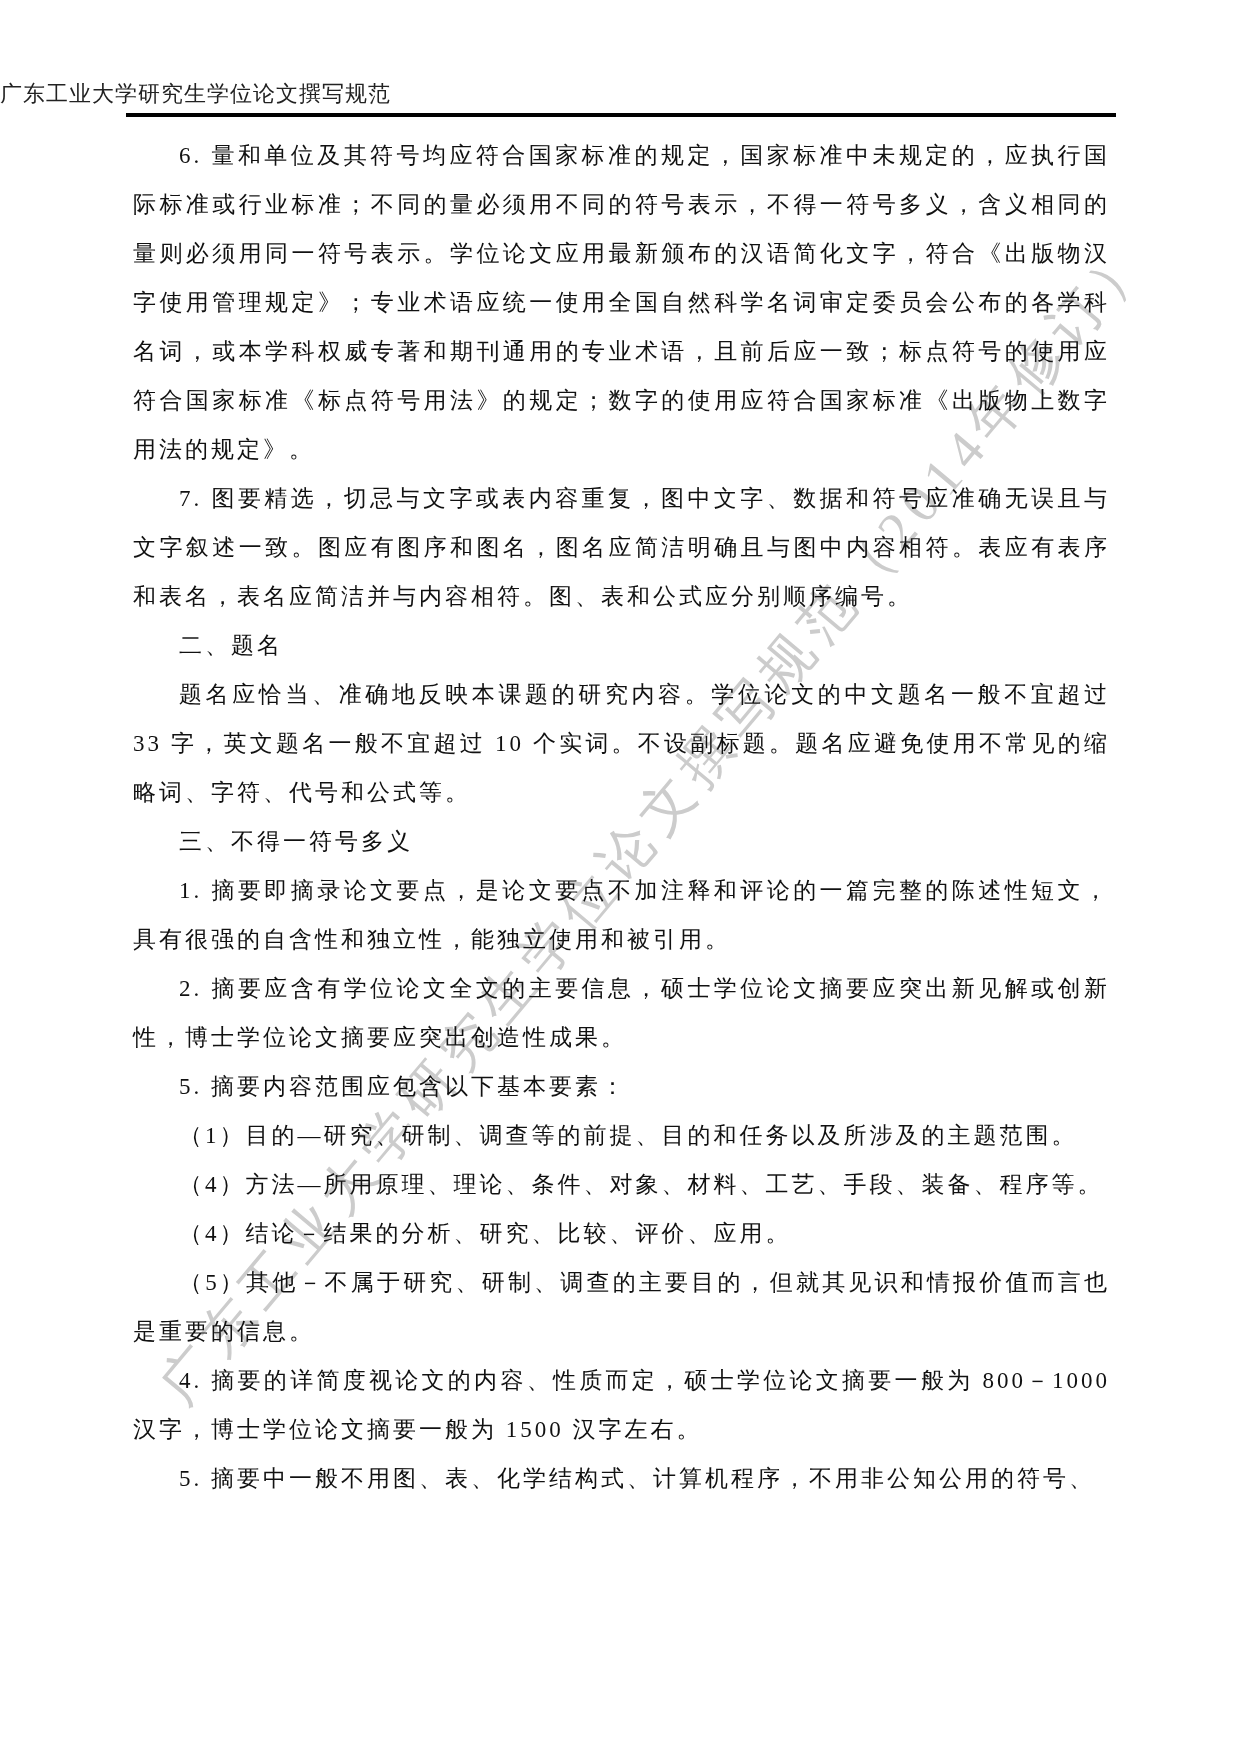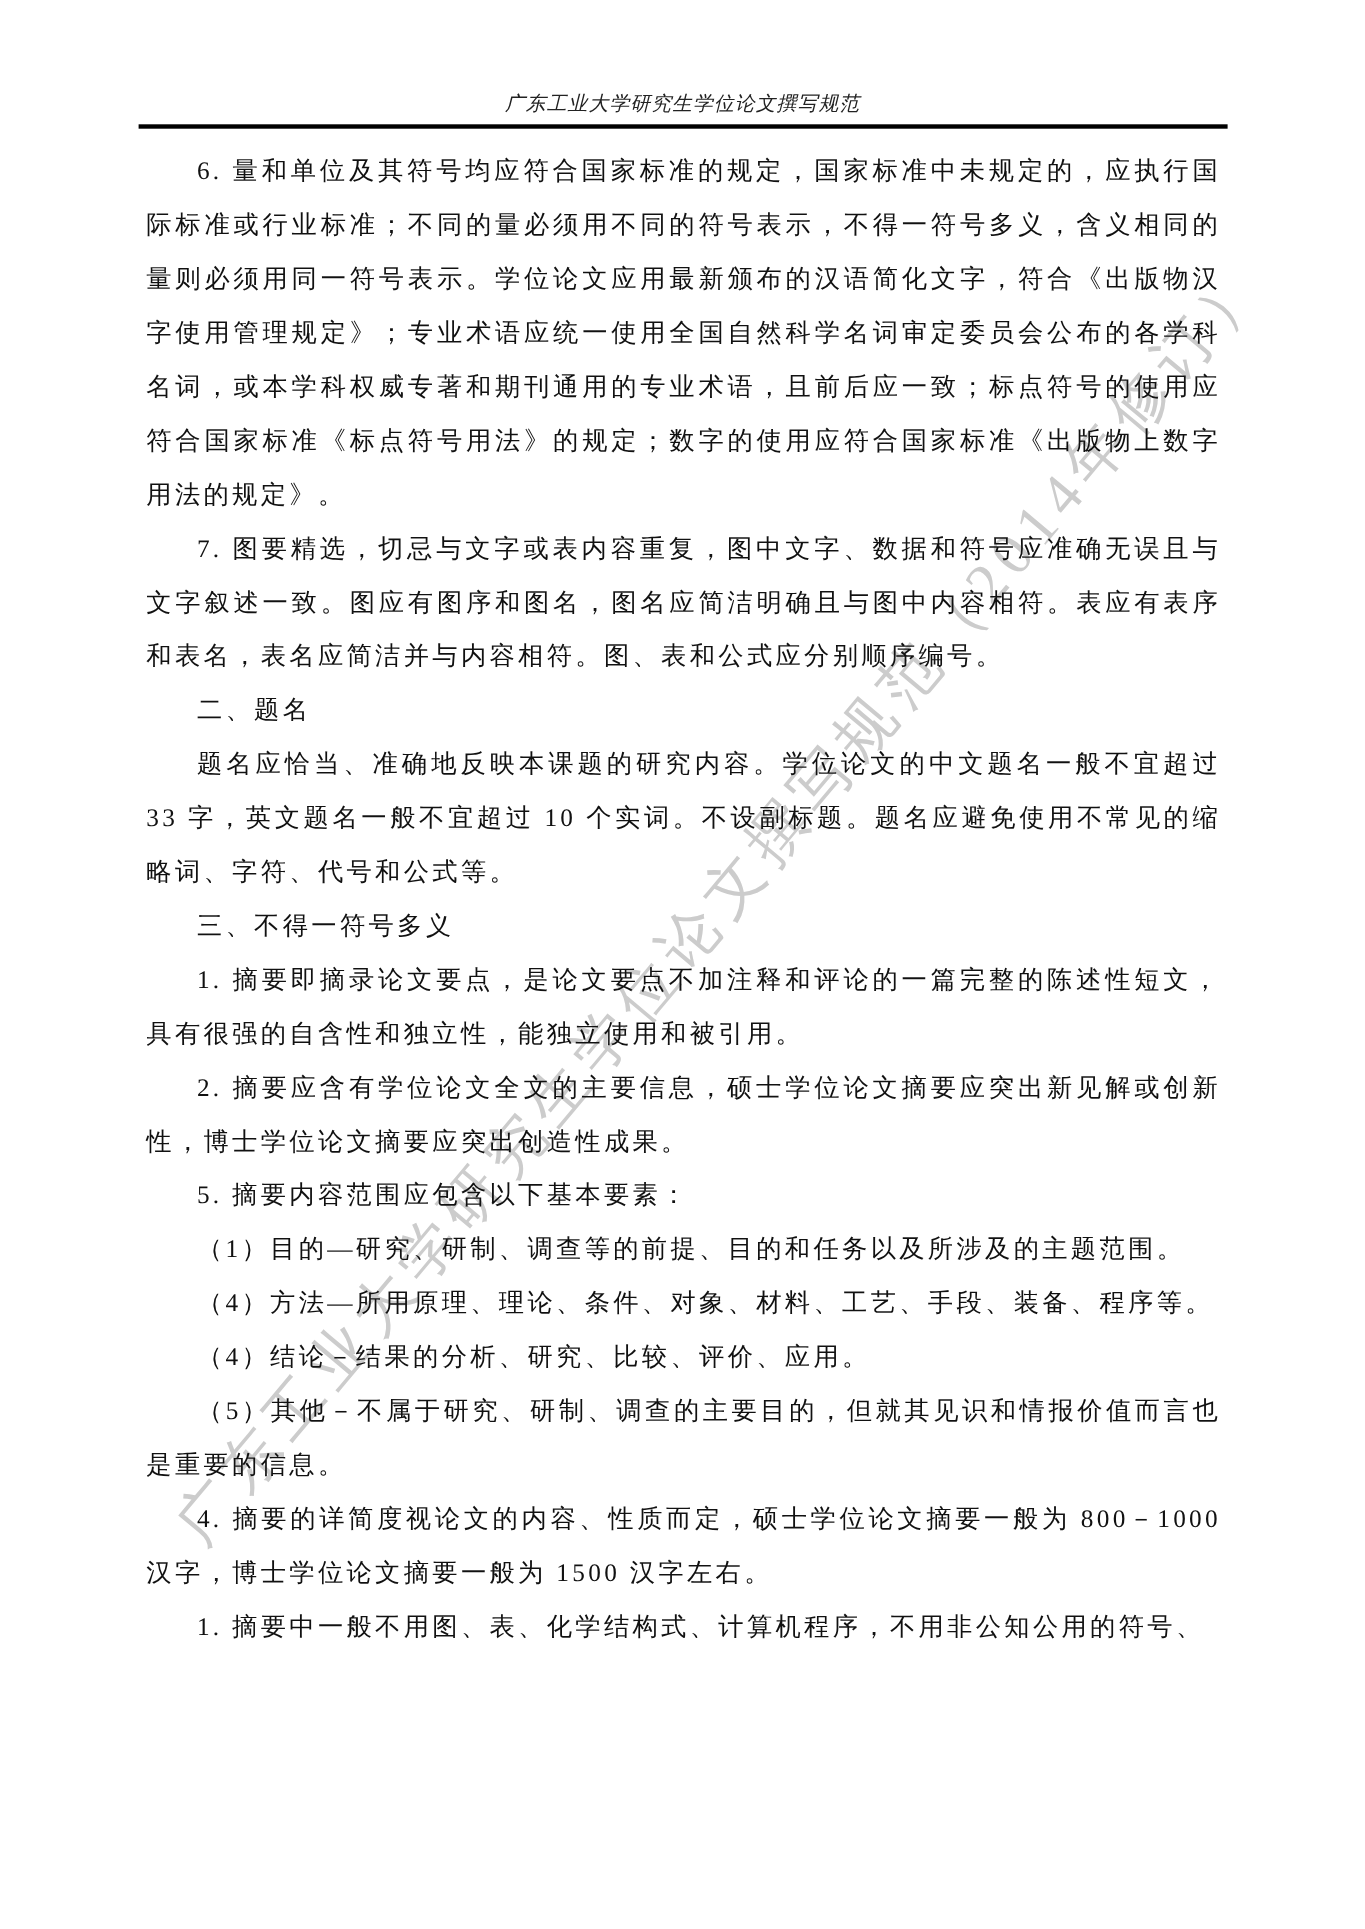--- a/index.html
+++ b/index.html
@@ -31,26 +31,24 @@
     white-space: nowrap;
     z-index: 0;
     user-select: none;
   }
   .page-header {
     position: relative;
     z-index: 1;
   }
   .header-title {
     margin-top: 84px;
-    text-align: center;
-    font-size: 18px;
+    font-size: 22px;
     line-height: 20px;
     letter-spacing: 1px;
     color: #222222;
-    font-style: italic;
   }
   .header-rule {
     width: 990px;
     height: 4px;
     background: #000000;
     margin: 9px auto 0 auto;
   }
   .doc-body {
     position: relative;
     z-index: 1;
@@ -86,16 +84,16 @@
       <p>题名应恰当、准确地反映本课题的研究内容。学位论文的中文题名一般不宜超过 33 字，英文题名一般不宜超过 10 个实词。不设副标题。题名应避免使用不常见的缩略词、字符、代号和公式等。</p>
       <p>三、不得一符号多义</p>
       <p>1. 摘要即摘录论文要点，是论文要点不加注释和评论的一篇完整的陈述性短文，具有很强的自含性和独立性，能独立使用和被引用。</p>
       <p>2. 摘要应含有学位论文全文的主要信息，硕士学位论文摘要应突出新见解或创新性，博士学位论文摘要应突出创造性成果。</p>
       <p>5. 摘要内容范围应包含以下基本要素：</p>
       <p>（1）目的—研究、研制、调查等的前提、目的和任务以及所涉及的主题范围。</p>
       <p>（4）方法—所用原理、理论、条件、对象、材料、工艺、手段、装备、程序等。</p>
       <p>（4）结论－结果的分析、研究、比较、评价、应用。</p>
       <p>（5）其他－不属于研究、研制、调查的主要目的，但就其见识和情报价值而言也是重要的信息。</p>
       <p>4. 摘要的详简度视论文的内容、性质而定，硕士学位论文摘要一般为 800－1000 汉字，博士学位论文摘要一般为 1500 汉字左右。</p>
-      <p>1. 摘要中一般不用图、表、化学结构式、计算机程序，不用非公知公用的符号、</p>
+      <p>5. 摘要中一般不用图、表、化学结构式、计算机程序，不用非公知公用的符号、</p>
     </main>
 
 </div>
 
 </body></html>

